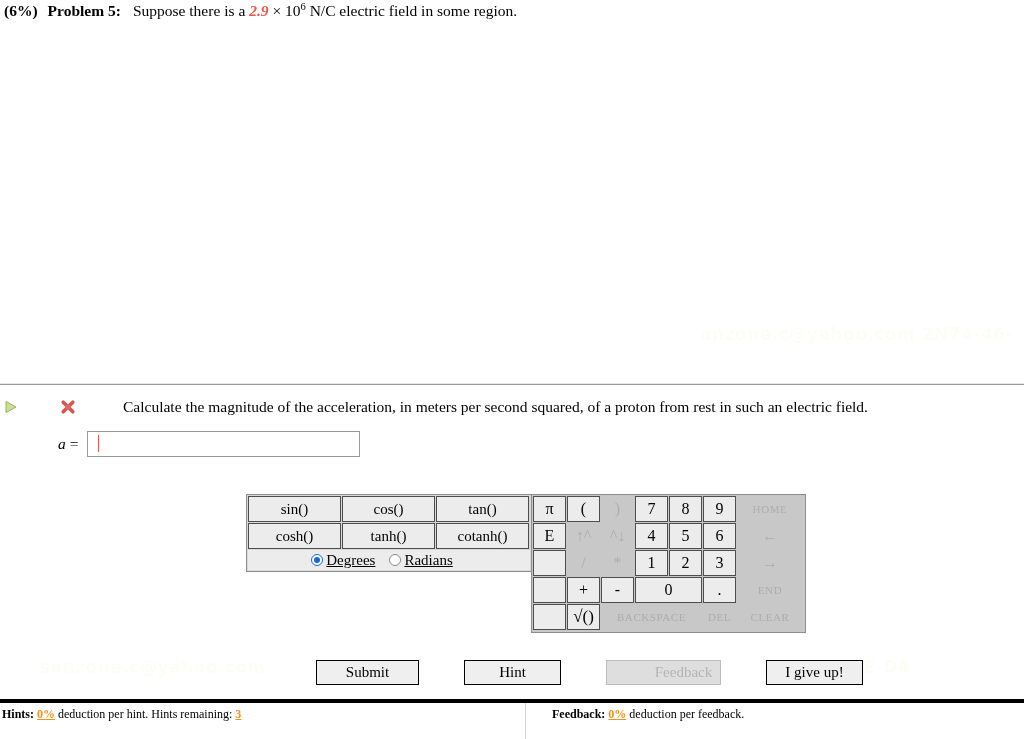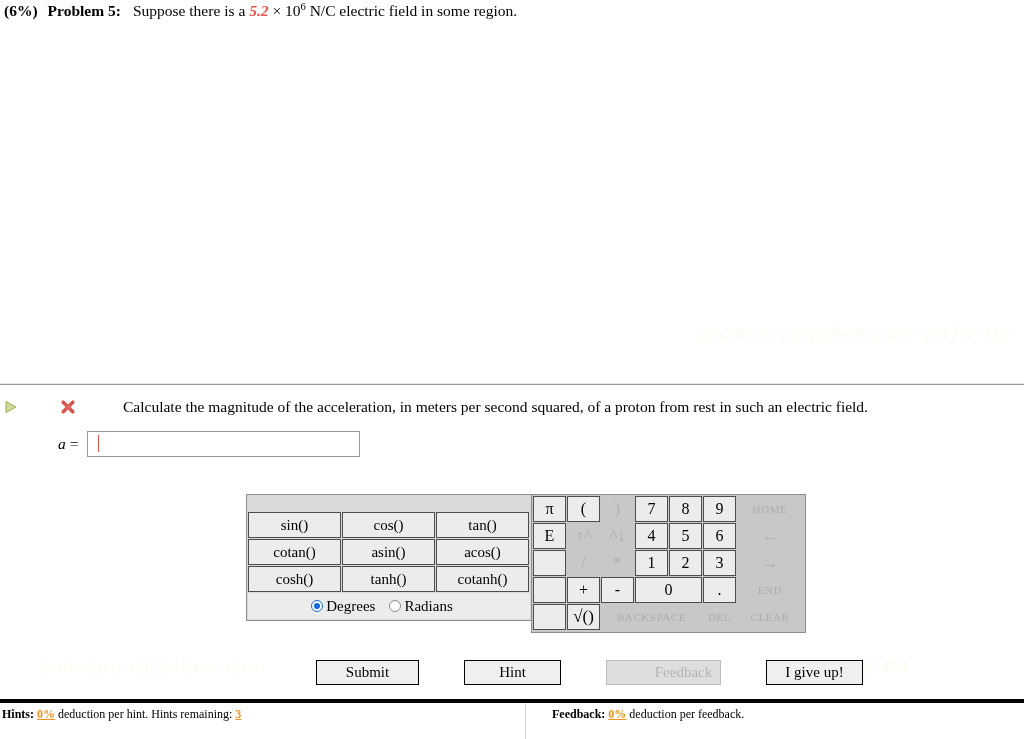--- a/index.html
+++ b/index.html
@@ -139,21 +139,21 @@
     top: 494px;
     display: flex;
     align-items: flex-start;
   }
 
   
   #func-pad {
     border: 1px solid #8d8d8d;
     border-right: none;
     background: #d9d9d9;
-    padding: 17px 1px 1px 1px;
+    padding: 1px 1px 1px 1px;
   }
   .func-row {
     display: flex;
   }
   .fkey {
     width: 93px;
     height: 26px;
     box-sizing: border-box;
     border: 1px solid #4d4d4d;
     background: #ececec;
@@ -161,28 +161,29 @@
     font-size: 15px;
     color: #000;
     display: flex;
     align-items: center;
     justify-content: center;
     margin: 0 1px 1px 0;
     cursor: pointer;
   }
   #mode-row {
     width: 100%;
-    height: 26px;
+    height: 20px;
     box-sizing: border-box;
     background: #ececec;
     display: flex;
     align-items: center;
     justify-content: center;
     font-size: 15px;
     margin: 0 1px 0 0;
+    text-decoration: underline;
   }
   .radio-wrap {
     display: inline-flex;
     align-items: center;
     cursor: pointer;
   }
   .radio {
     width: 12px;
     height: 12px;
     border-radius: 50%;
@@ -319,21 +320,21 @@
   .foot-val {
     color: #f0921e;
     font-weight: bold;
     text-decoration: underline;
   }
 </style>
 </head>
 <body>
 
 <div id="problem-header">
-  <span class="pct">(6%)</span><span class="pnum">Problem 5:</span><span class="stmt"><span>Suppose there is a</span> <span class="redval">5.2</span> <span>× 10</span><sup class="exp">6</sup> <span>N/C electric field in some region.</span></span>
+  <span class="pct">(6%)</span><span class="pnum">Problem 5:</span><span class="stmt"><span>Suppose there is a</span> <span class="redval">2.9</span> <span>× 10</span><sup class="exp">6</sup> <span>N/C electric field in some region.</span></span>
 </div>
 
 <div class="watermark" id="watermark-top">anzone.c@yahoo.com 2N74-46-</div>
 <div class="watermark" id="watermark-left">sanzone.c@yahoo.com</div>
 <div class="watermark" id="watermark-right">2N74-46-4E-D4</div>
 
 <div id="part-divider"></div>
 
 <div id="part-row">
   <svg id="play-icon" viewBox="0 0 16 16">
@@ -355,25 +356,20 @@
 </div>
 <div id="caret"></div>
 
 <div id="calculator">
 
   <div id="func-pad">
     <div class="func-row">
       <div class="fkey">sin()</div>
       <div class="fkey">cos()</div>
       <div class="fkey">tan()</div>
-    </div>
-    <div class="func-row">
-      <div class="fkey">cotan()</div>
-      <div class="fkey">asin()</div>
-      <div class="fkey">acos()</div>
     </div>
     <div class="func-row">
       <div class="fkey">cosh()</div>
       <div class="fkey">tanh()</div>
       <div class="fkey">cotanh()</div>
     </div>
     <div id="mode-row">
       <span class="radio-wrap">
         <span class="radio on"></span>
         <span class="radio-label">Degrees</span>

